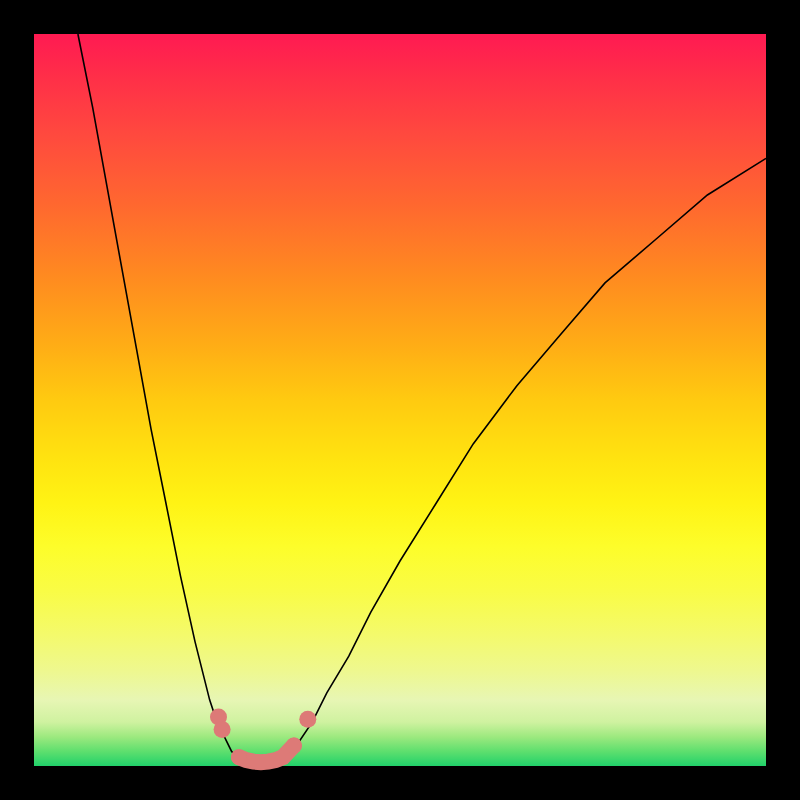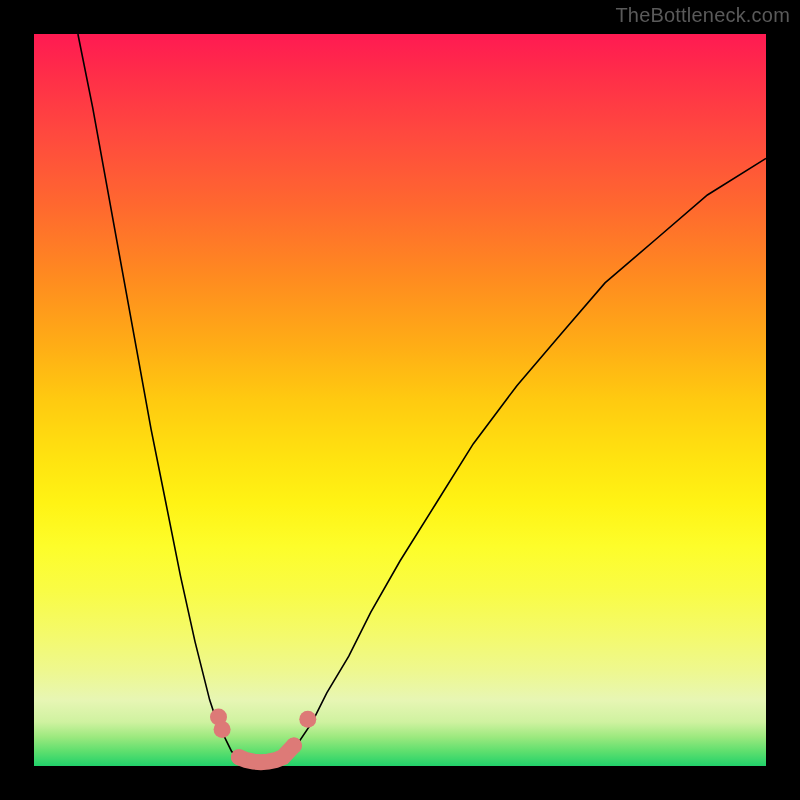--- a/index.html
+++ b/index.html
@@ -93,14 +93,13 @@
       <g id="markers">
           <circle cx="184.5" cy="683.0" r="8.5" class="marker"></circle>
           <circle cx="188.1" cy="695.4" r="8.5" class="marker"></circle>
           <circle cx="273.8" cy="685.2" r="8.5" class="marker"></circle>
           <path d="M205.0 723.2 L212.3 726.1 L219.6 727.6 L226.9 728.3 L234.2 727.6 L241.6 726.1 L248.9 723.2 L259.9 711.5" class="marker-seg"></path>
           <circle cx="205.0" cy="723.2" r="8" class="marker"></circle>
           <circle cx="259.9" cy="711.5" r="8" class="marker"></circle>
         </g>
     </svg>
   </div>
-  <div class="watermark">TheBottleneck.com</div>
 </div>
 
 </body></html>

